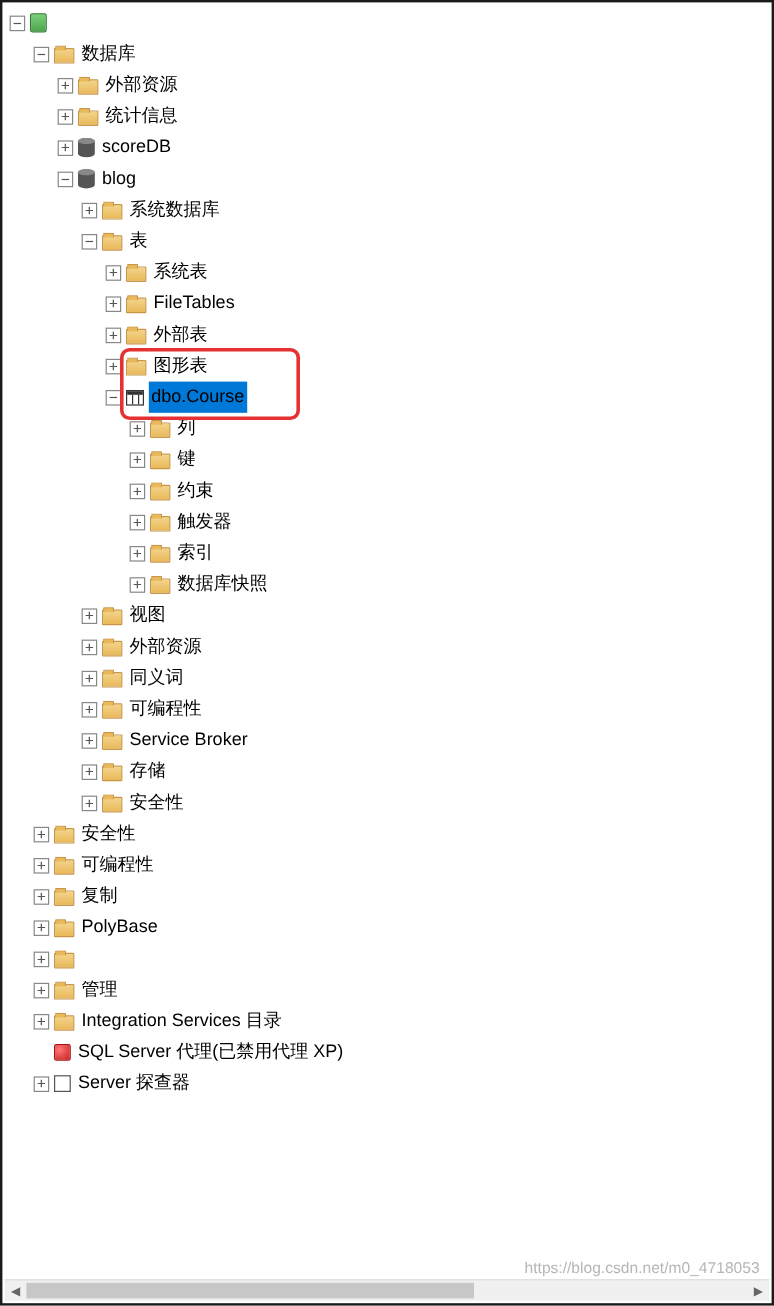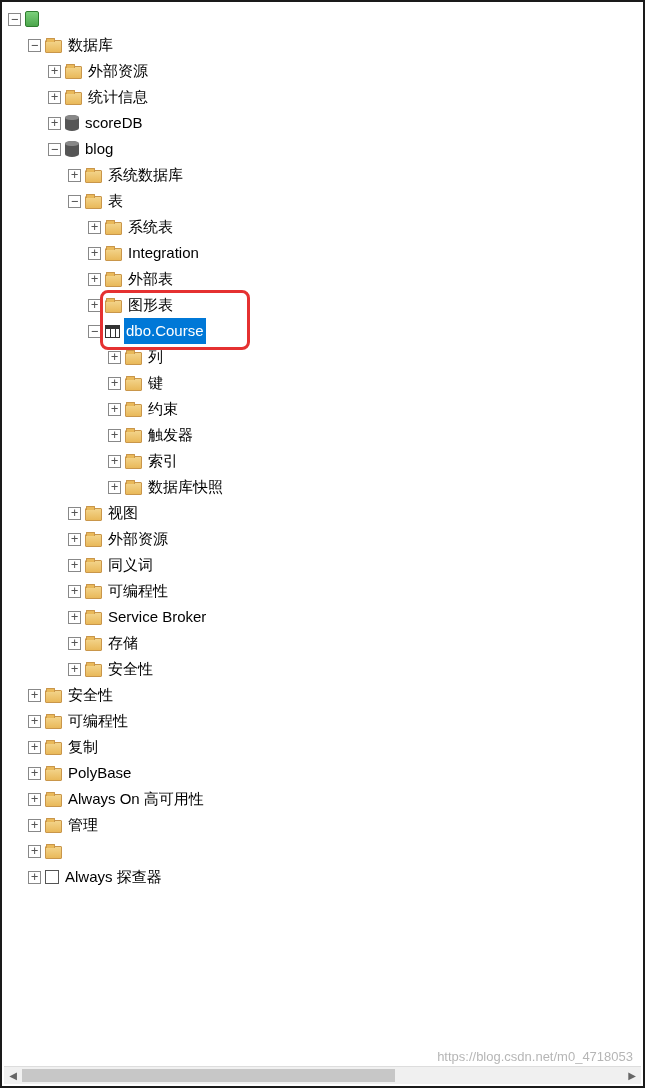--- a/index.html
+++ b/index.html
@@ -122,21 +122,21 @@
     font-size:9px;
     line-height:12px;
     text-align:center;
     color:#555;
   }
   .label {
     padding: 0 2px;
   }
   .label.selected {
     background: #0078d7;
-    color: #ffffff;
+    color: #000000;
     text-align: center;
   }
   .highlight-box {
     position: absolute;
     border: 3px solid #e53131;
     border-radius: 8px;
     pointer-events: none;
   }
   .scrollbar-h {
     position: absolute;
@@ -231,21 +231,21 @@
 
   <div class="node d4">
     <span class="toggle box">+</span>
     <span class="icon folder"></span>
     <span class="label">系统表</span>
   </div>
 
   <div class="node d4">
     <span class="toggle box">+</span>
     <span class="icon folder"></span>
-    <span class="label">Integration</span>
+    <span class="label">FileTables</span>
   </div>
 
   <div class="node d4">
     <span class="toggle box">+</span>
     <span class="icon folder"></span>
     <span class="label">外部表</span>
   </div>
 
   <div class="node d4">
     <span class="toggle box">+</span>
@@ -357,39 +357,44 @@
 
   <div class="node d1">
     <span class="toggle box">+</span>
     <span class="icon folder"></span>
     <span class="label">PolyBase</span>
   </div>
 
   <div class="node d1">
     <span class="toggle box">+</span>
     <span class="icon folder"></span>
-    <span class="label">Always On 高可用性</span>
   </div>
 
   <div class="node d1">
     <span class="toggle box">+</span>
     <span class="icon folder"></span>
     <span class="label">管理</span>
   </div>
 
   <div class="node d1">
     <span class="toggle box">+</span>
     <span class="icon folder"></span>
-  </div>
-
+    <span class="label">Integration Services 目录</span>
+  </div>
+
+  <div class="node d1">
+    <span class="toggle empty"></span>
+    <span class="icon agent"></span>
+    <span class="label">SQL Server 代理(已禁用代理 XP)</span>
+  </div>
 
   <div class="node d1">
     <span class="toggle box">+</span>
     <span class="icon xevent"></span>
-    <span class="label">Always 探查器</span>
+    <span class="label">Server 探查器</span>
   </div>
 
 </div>
 
 <div class="highlight-box" style="top:288px;left:98px;width:150px;height:60px"></div>
 
 <div class="watermark">https://blog.csdn.net/m0_4718053</div>
 
 <div class="scrollbar-h">
   <div class="arrow">◀</div>

